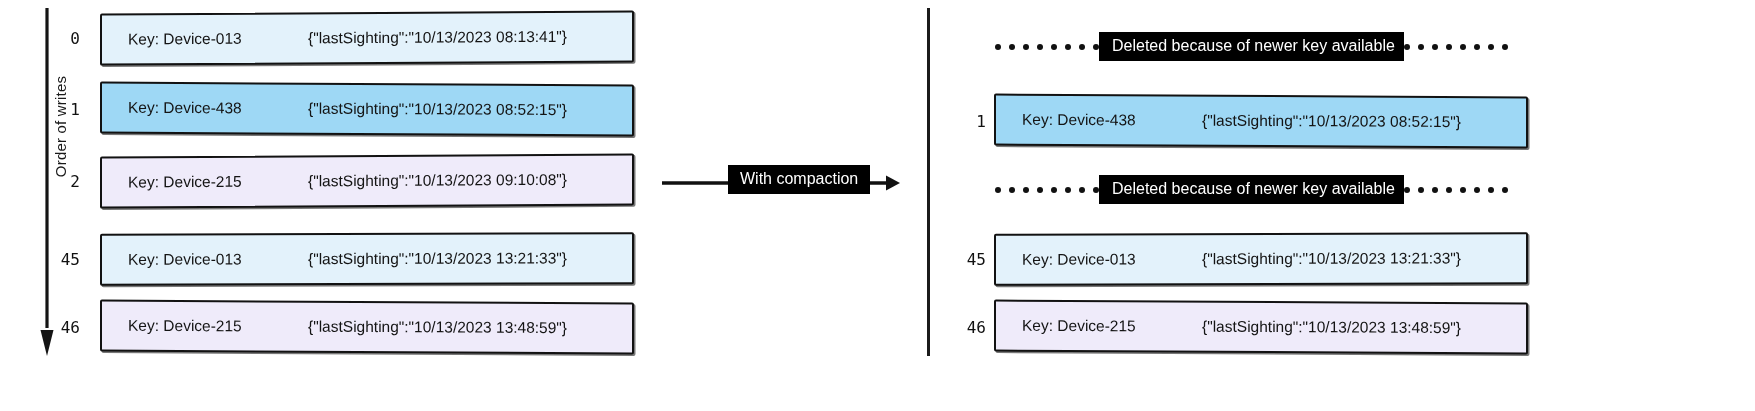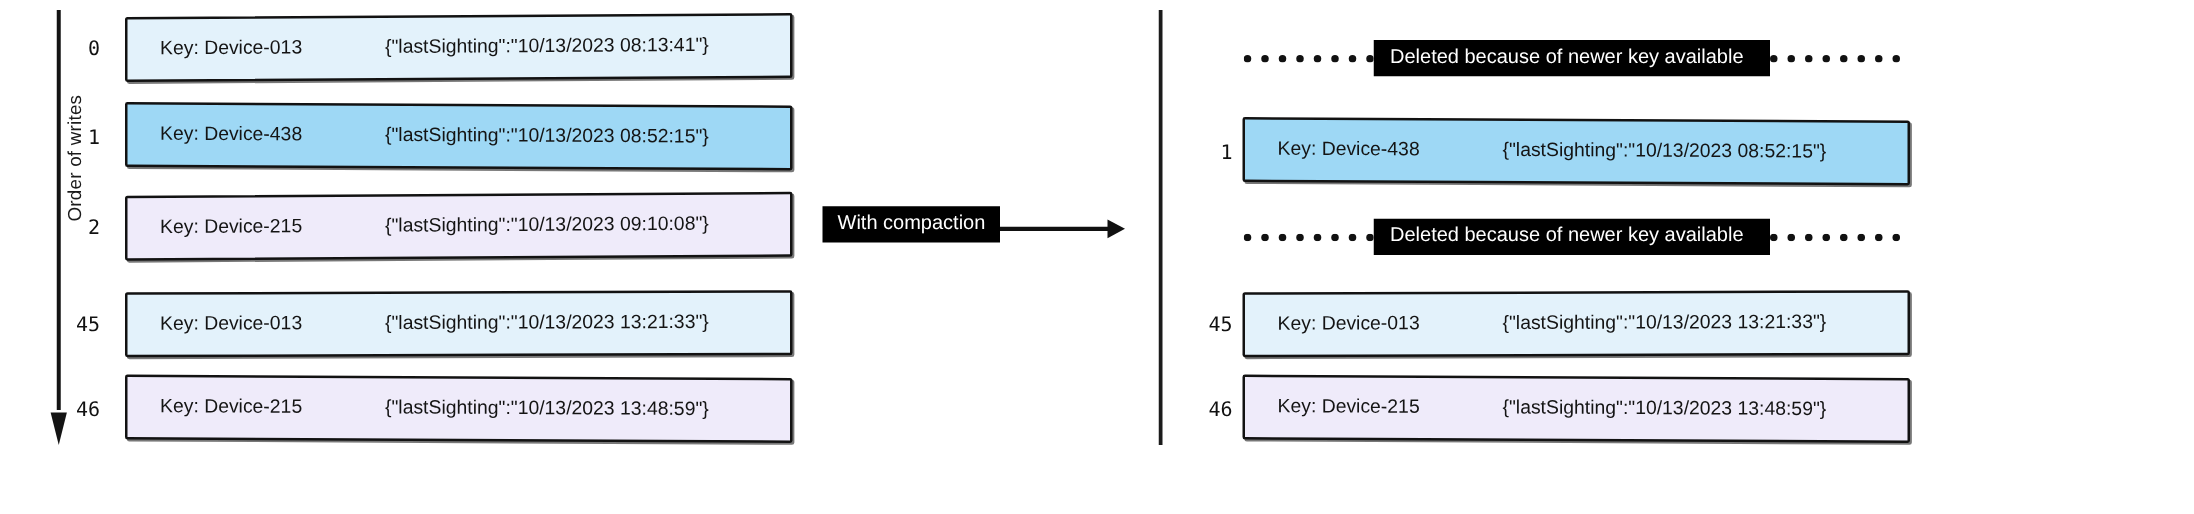--- a/index.html
+++ b/index.html
@@ -86,21 +86,21 @@
     width: 240px;
     height: 46px;
   }
   .mid-label {
     position: absolute;
     background: #000000;
     color: #ffffff;
     font-size: 16px;
     padding: 6px 12px 7px 12px;
     white-space: nowrap;
-    left: 658px;
+    left: 728px;
     top: 165px;
     line-height: 1;
   }
 
   
   .divider {
     position: absolute;
     left: 927px;
     top: 8px;
     width: 3px;
@@ -116,21 +116,21 @@
   }
   .dots {
     display: block;
     height: 6px;
     flex: none;
   }
   .deleted-text {
     background: #000000;
     color: #ffffff;
     font-size: 16px;
-    padding: 6px 21px 7px 13px;
+    padding: 6px 9px 7px 13px;
     white-space: nowrap;
     line-height: 1;
   }
 </style>
 </head>
 <body>
 
 <div id="canvas">
 
   <div class="axis-label">Order of writes</div>

